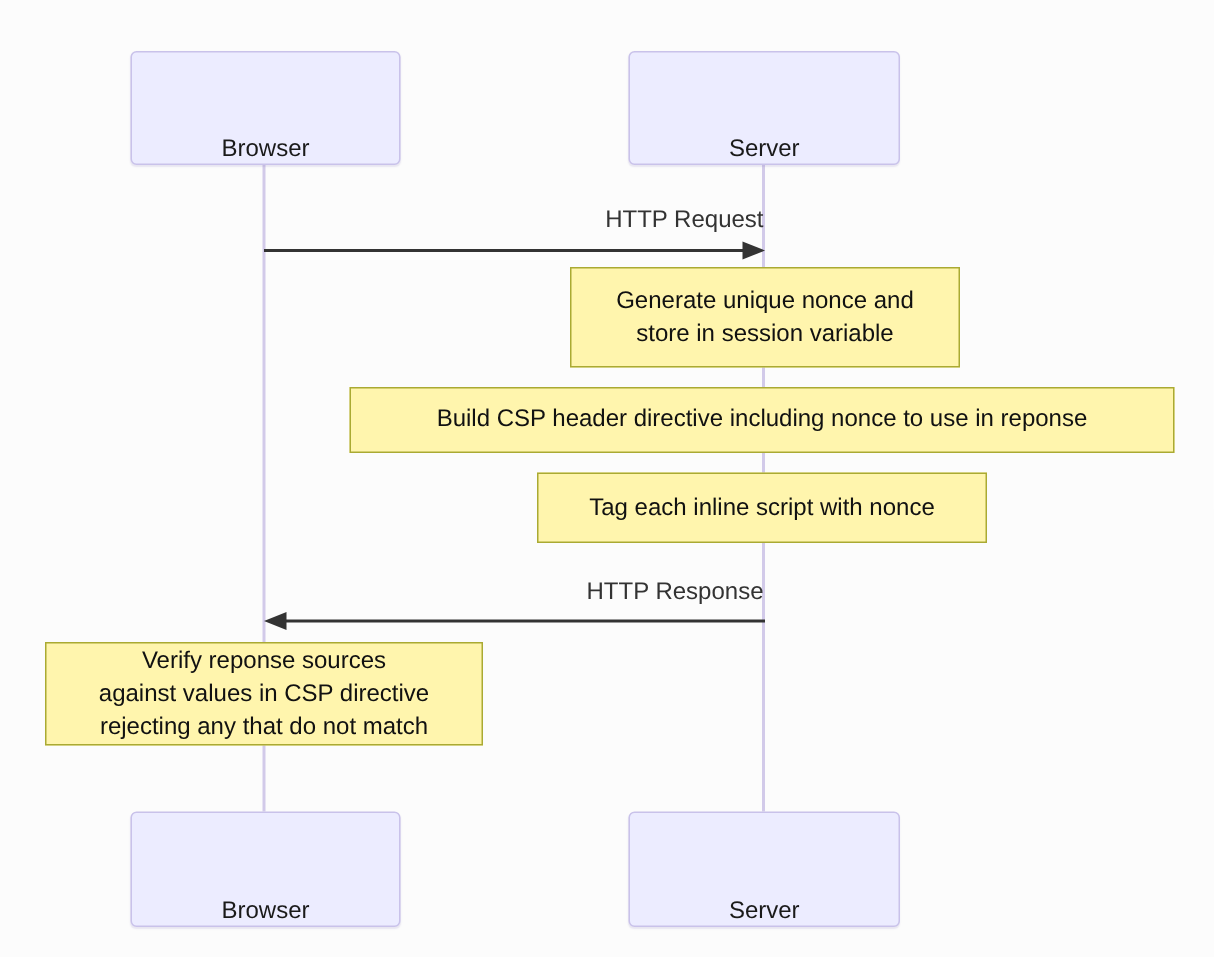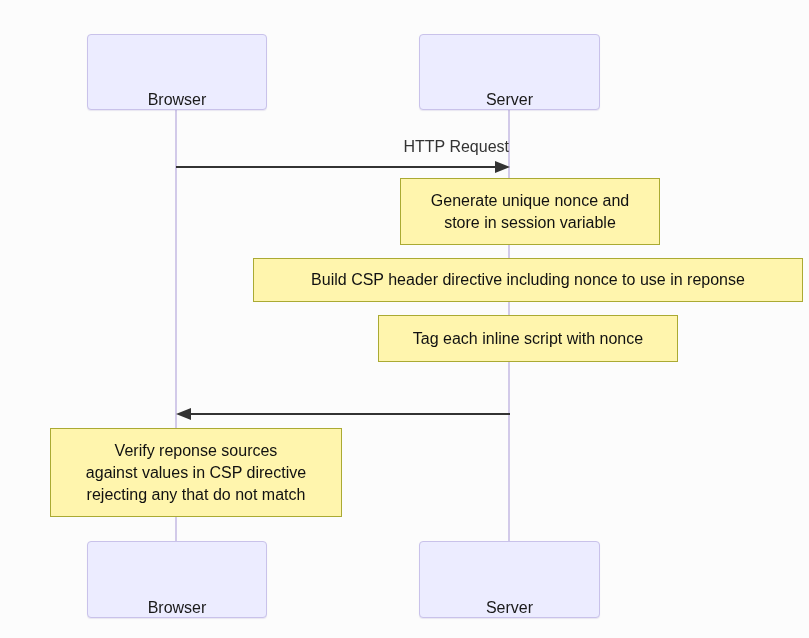--- a/index.html
+++ b/index.html
@@ -39,21 +39,20 @@
     box-sizing: border-box;
     display: flex;
     align-items: center;
     justify-content: center;
     text-align: center;
     font-size: 16px;
     line-height: 22px;
     color: #111111;
     white-space: pre-line;
     padding: 2px 8px;
-    margin-left: 20px;
   }
   .msg-label {
     position: absolute;
     text-align: right;
     font-size: 16px;
     color: #333333;
   }
   .arrow-svg {
     position: absolute;
     overflow: visible;
@@ -84,26 +83,27 @@
     <span>Generate unique nonce and
 store in session variable</span>
   </div>
   <div class="note" style="left:358px; top:315px; width:300px; height:47px;">
     <span>Tag each inline script with nonce</span>
   </div>
   <div class="note" style="left:233px; top:258px; width:550px; height:44px;">
     <span>Build CSP header directive including nonce to use in reponse</span>
   </div>
 
+  <div class="msg-label" style="left:176px; top:386px; width:333px;">HTTP Response</div>
   <svg class="arrow-svg" style="left:176px; top:407px;" width="334" height="14">
     <line x1="14" y1="7" x2="334" y2="7" stroke="#333333" stroke-width="2"></line>
     <polygon points="15,1 0,7 15,13" fill="#333333"></polygon>
   </svg>
 
-  <div class="note" style="left:30px; top:428px; width:292px; height:89px;">
+  <div class="note" style="left:30px; top:428px; width:292px; height:69px;">
     <span>Verify reponse sources
 against values in CSP directive
 rejecting any that do not match</span>
   </div>
 
   <div class="actor" style="left:87px; top:541px; width:180px; height:77px;">
     <span>Browser</span>
   </div>
   <div class="actor" style="left:419px; top:541px; width:181px; height:77px;">
     <span>Server</span>

